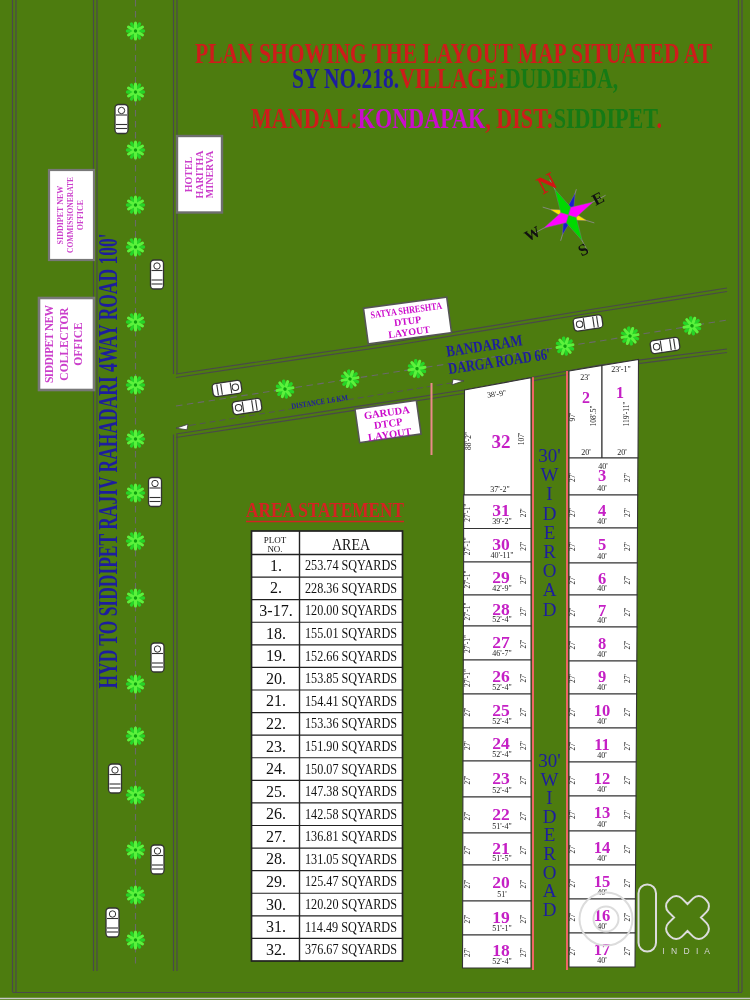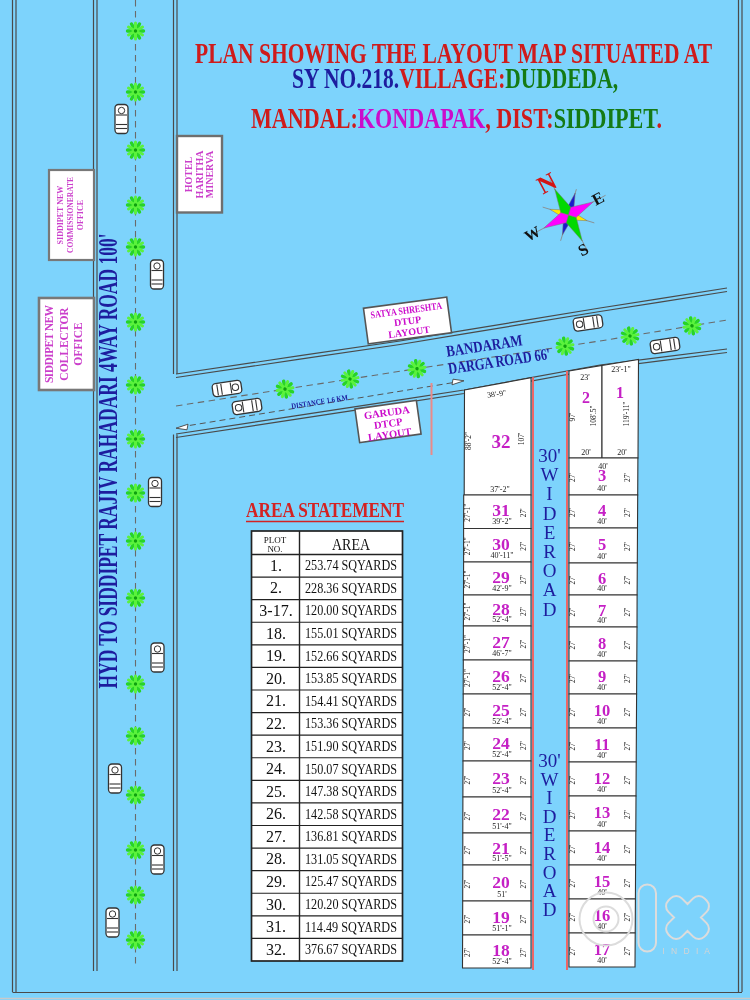--- a/index.html
+++ b/index.html
@@ -1,16 +1,16 @@
 <!DOCTYPE html>
 <html><head>
 <meta charset="utf-8">
 <style>
 html,body{margin:0;padding:0;background:#fff}
-#page{position:relative;width:750px;height:1000px;background:#7dd3fc;overflow:hidden}
+#page{position:relative;width:750px;height:1000px;background:#4d7c0f;overflow:hidden}
 </style>
 </head>
 <body>
 
 <div id="page">
 <svg width="750" height="1000" viewBox="0 0 750 1000">
 
 <g>
         <line x1="12.5" y1="0" x2="12.5" y2="992" stroke="#4a4a4a" stroke-width="1.2"></line>
         <line x1="16.0" y1="0" x2="16.0" y2="992" stroke="#4a4a4a" stroke-width="1.2"></line>

